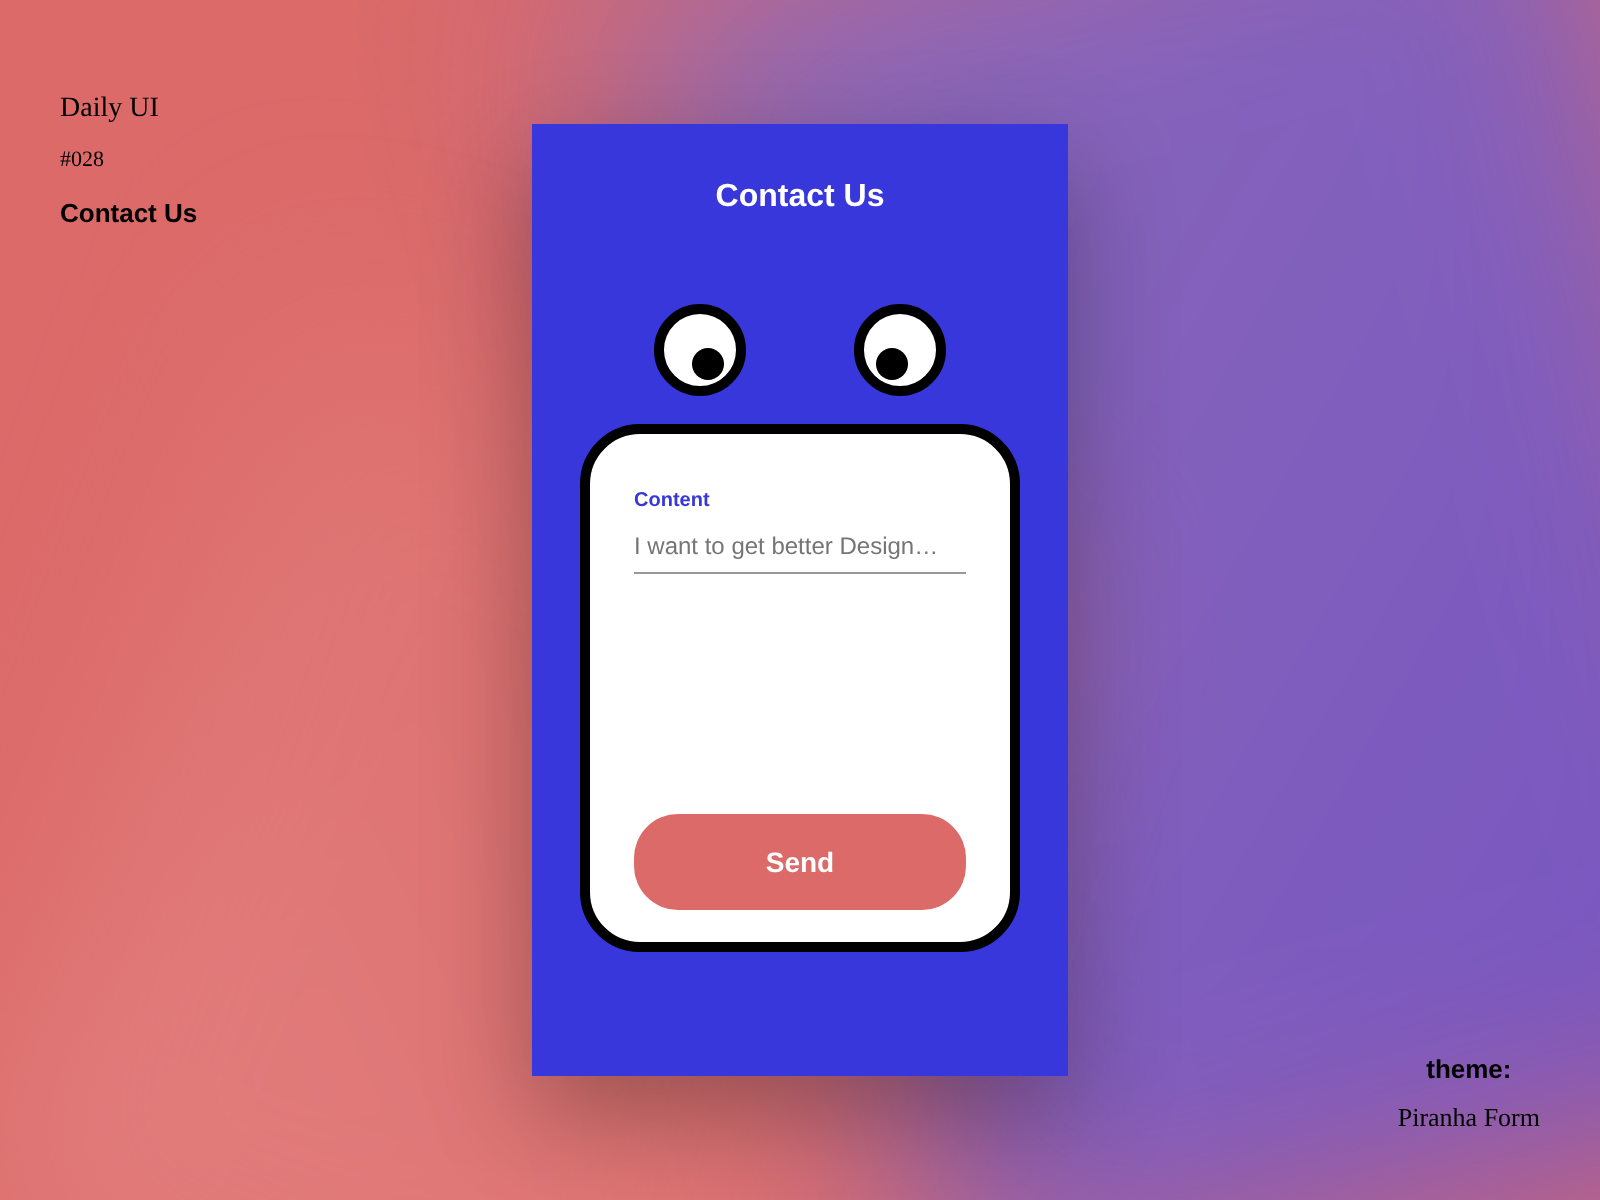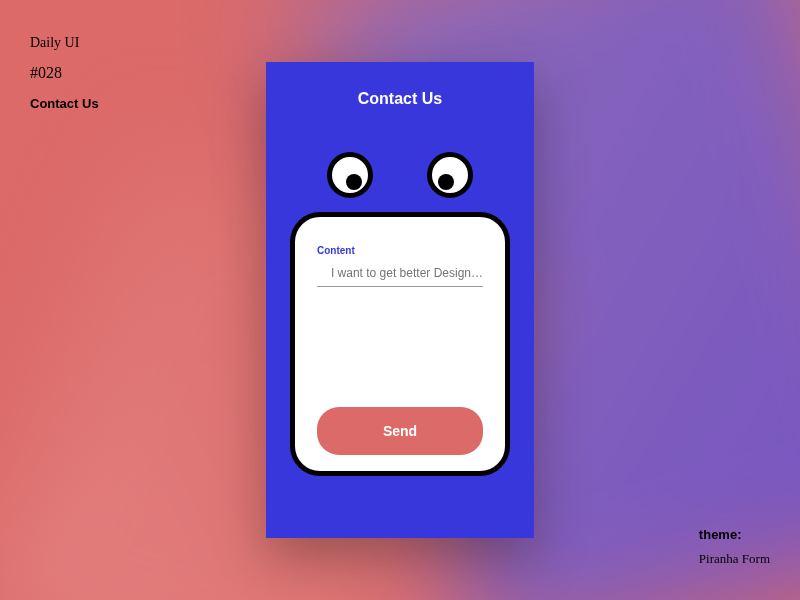--- a/index.html
+++ b/index.html
@@ -37,36 +37,36 @@
       filter: blur(50px);
       opacity: 0.6;
       bottom: -100px;
       left: 50px;
       transform: rotate(20deg);
     }
     
     
     .meta-top {
       position: absolute;
-      top: 30px;
+      top: 42px;
       left: 30px;
       color: #000;
       font-size: 14px;
       line-height: 1.8;
     }
     .meta-top .label1 { font-weight: 400; font-family: Georgia, serif; }
-    .meta-top .label2 { font-weight: 400; font-size: 16px; font-family: Georgia, serif; margin: 4px 0; }
+    .meta-top .label2 { font-weight: 400; font-size: 11px; font-family: Georgia, serif; margin: 4px 0; }
     .meta-top .label3 { font-weight: 700; font-size: 13px; }
     
     
     .meta-bottom {
       position: absolute;
       bottom: 30px;
       right: 30px;
-      text-align: left;
+      text-align: center;
       color: #000;
       font-size: 13px;
       line-height: 1.8;
     }
     .meta-bottom .theme-label { font-weight: 700; }
     .meta-bottom .theme-value { font-weight: 400; font-family: Georgia, serif; }
     
     
     .phone {
       position: absolute;
@@ -139,21 +139,20 @@
     .field-input {
       border: none;
       border-bottom: 1px solid #999;
       padding: 4px 0 6px;
       font-size: 12px;
       color: #3b82f6;
       width: 100%;
       outline: none;
       background: transparent;
       font-family: inherit;
-      text-align: right;
     }
     .field-group { margin-bottom: 28px; }
     
     .send-btn {
       margin-top: auto;
       background: #DB6A69;
       color: #fff;
       border: none;
       border-radius: 22px;
       height: 48px;

